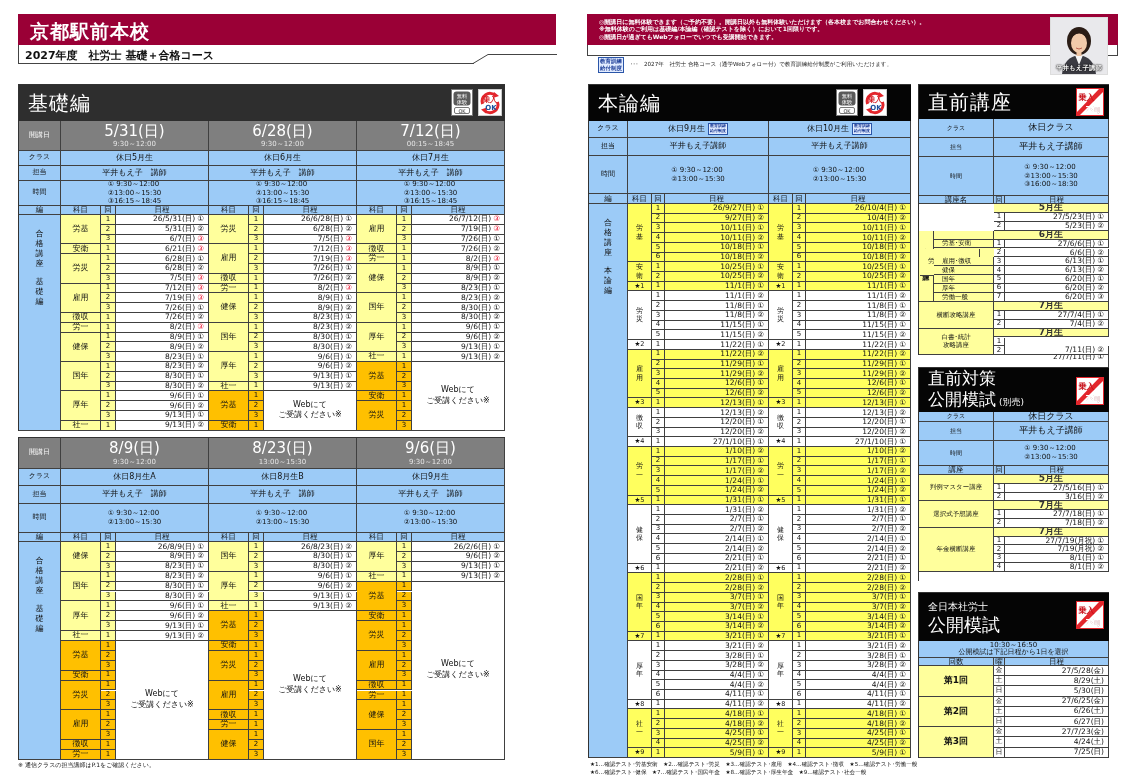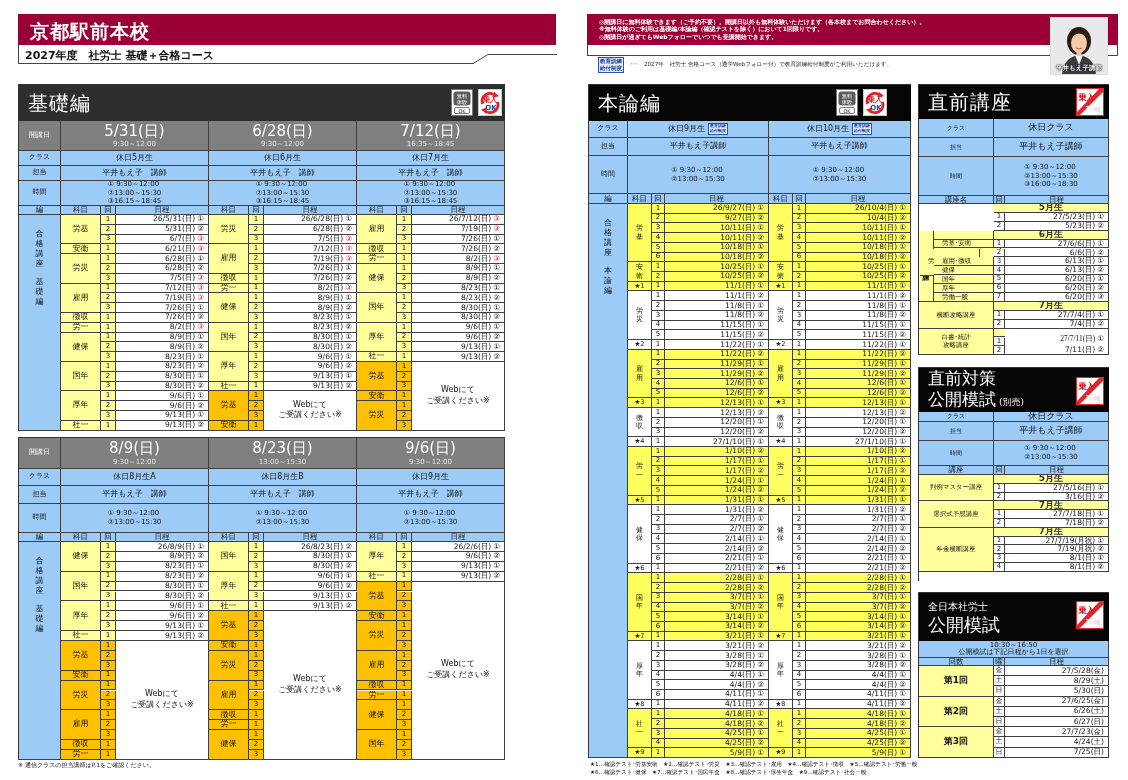--- a/index.html
+++ b/index.html
@@ -348,21 +348,21 @@
     <div class="c org kai" style="left: 230px; top: 316.2px; width: 15px; height: 9.8px;">2</div>
     <div class="c org kai" style="left: 230px; top: 326px; width: 15px; height: 9.8px;">3</div>
     <div class="c org subj" style="left: 190px; top: 335.8px; width: 40px; height: 9.8px;">安衛</div>
     <div class="c org kai" style="left: 230px; top: 335.8px; width: 15px; height: 9.8px;">1</div>
     <div class="c wht col webnote" style="left: 245px; top: 306.4px; width: 93px; height: 39.2px;">
       <div>Webにて</div>
       <div>ご受講ください※</div>
     </div>
     <div class="c gray col" style="left: 338px; top: 36px; width: 148px; height: 30px;">
       <div class="big">7/12(日)</div>
-      <div class="sm">16:35～18:45</div>
+      <div class="sm">00:15～18:45</div>
     </div>
     <div class="c blue val" style="left: 338px; top: 66px; width: 148px; height: 15px;">休日7月生</div>
     <div class="c blue val" style="left: 338px; top: 81px; width: 148px; height: 15px;">平井もえ子　講師</div>
     <div class="c blue" style="left: 338px; top: 96px; width: 148px; height: 25px;">
       <div class="lblock">
         <div>① 9:30～12:00</div>
         <div>②13:00～15:30</div>
         <div>③16:15～18:45</div>
       </div>
     </div>
@@ -1598,21 +1598,21 @@
     </div>
     <div class="c wht kai" style="left: 75px; top: 234.7px; width: 11px; height: 8.9px;">2</div>
     <div class="c wht sched" style="left: 86px; top: 234.7px; width: 104px; height: 8.9px;">
       <span>7/4(日)</span>
       <span class="slot">②</span>
     </div>
     <div class="c yel cname" style="left: 0px; top: 243.6px; width: 75px; height: 26.7px;">白書･統計
 攻略講座</div>
     <div class="c yel month" style="left: 75px; top: 243.6px; width: 115px; height: 8.9px;">7月生</div>
     <div class="c wht kai" style="left: 75px; top: 252.5px; width: 11px; height: 8.9px;">1</div>
-    <div class="c wht sched" style="left: 86px; top: 244px; width: 104px; height: 21px; font-family: Liberation Serif, serif;">
+    <div class="c wht sched" style="left: 86px; top: 262px; width: 104px; height: 21px;">
       <span>27/7/11(日)</span>
       <span class="slot">①</span>
     </div>
     <div class="c wht kai" style="left: 75px; top: 261.4px; width: 11px; height: 8.9px;">2</div>
     <div class="c wht sched" style="left: 86px; top: 261.4px; width: 104px; height: 8.9px;">
       <span>7/11(日)</span>
       <span class="slot">②</span>
     </div>
   </div>
 

